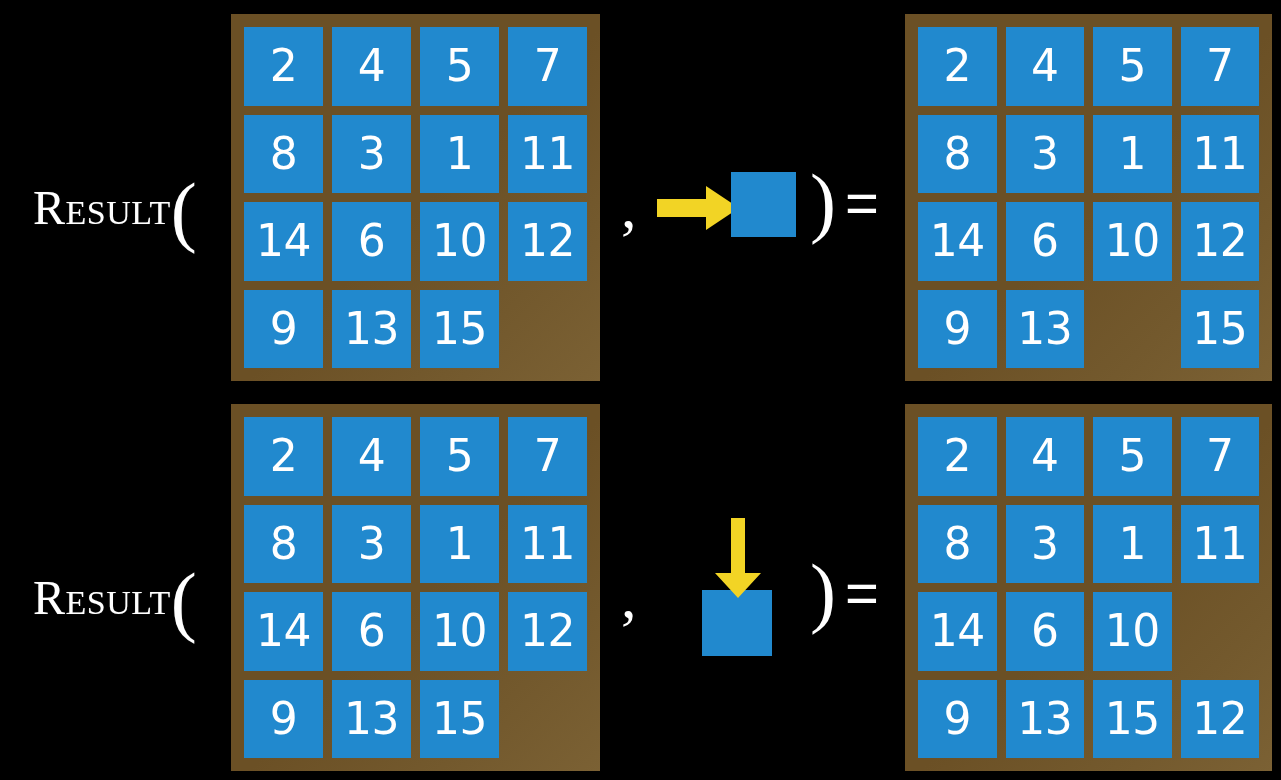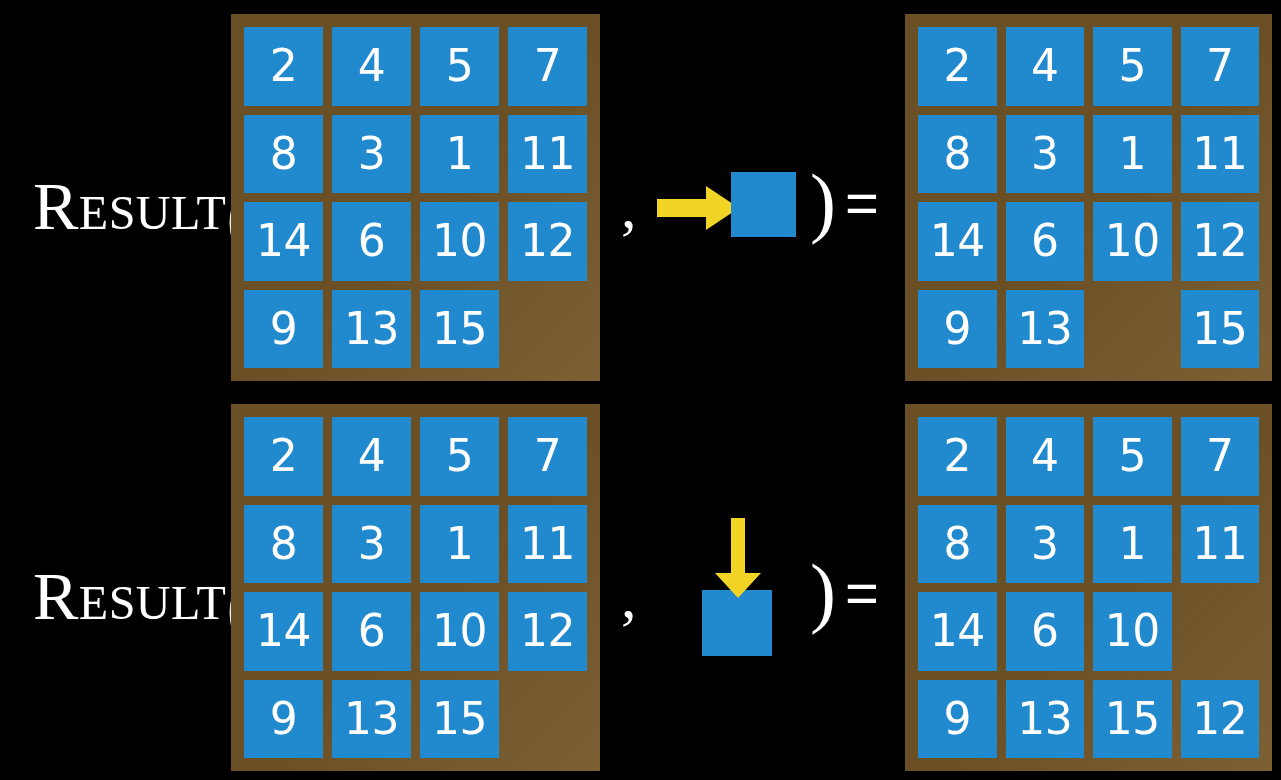--- a/index.html
+++ b/index.html
@@ -25,21 +25,21 @@
     position: absolute;
     color: #ffffff;
     font-family: "Liberation Serif", "DejaVu Serif", serif;
     font-variant: small-caps;
     font-weight: 400;
     letter-spacing: 0.5px;
     white-space: nowrap;
     line-height: 1;
     text-shadow: 0 0 1px rgba(255,255,255,0.25);
   }
-  .result-label .word { font-size: 68px; }
+  .result-label .word { font-size: 48px; }
   .result-label .paren { font-size: 78px; vertical-align: -0.17em; }
 
   
   .glyph {
     position: absolute;
     color: #ffffff;
     line-height: 1;
     white-space: nowrap;
   }
   .glyph.comma {

